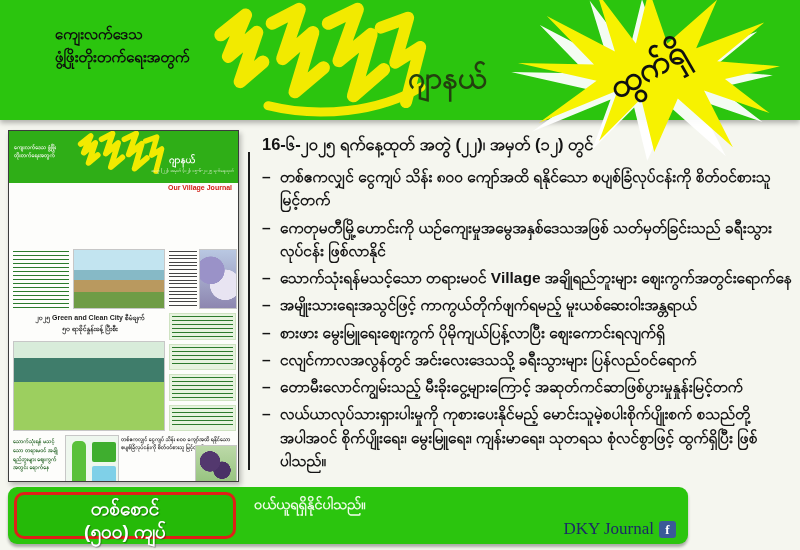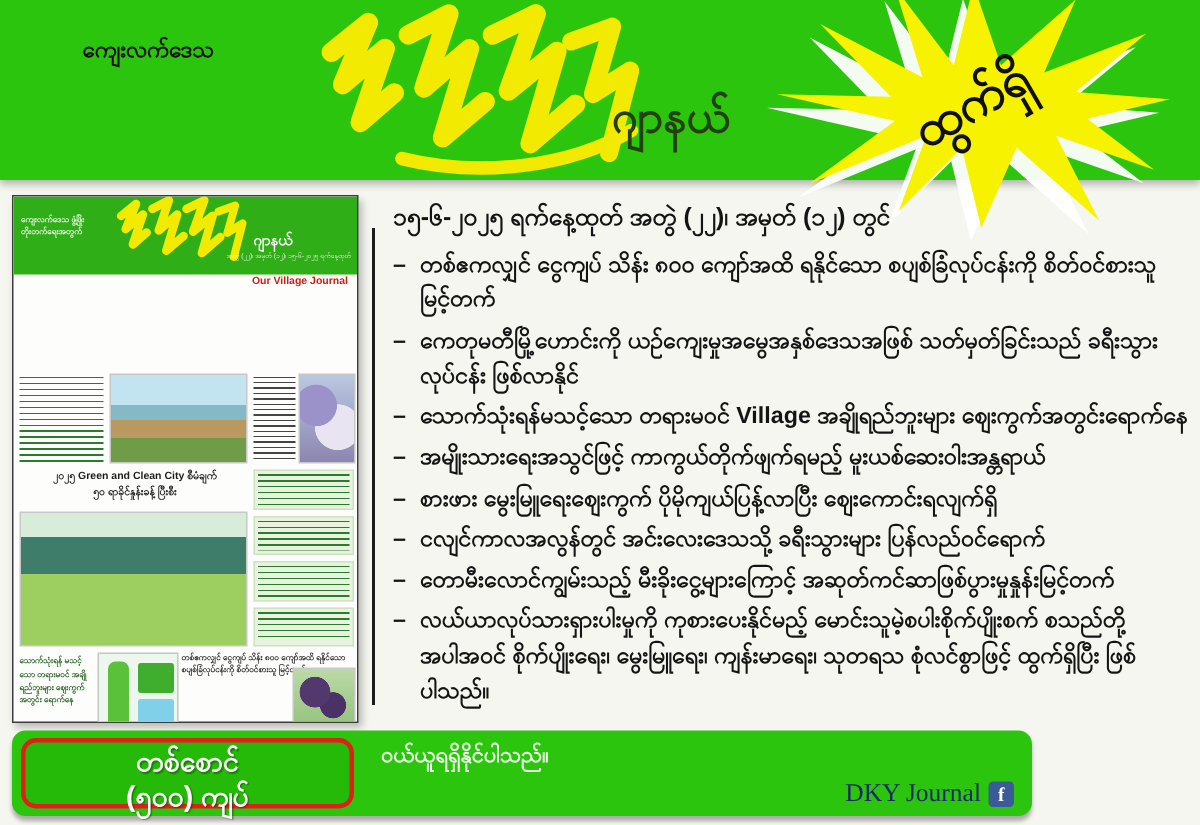--- a/index.html
+++ b/index.html
@@ -101,20 +101,21 @@
   .stroke { stroke:#f2ea00; fill:none; stroke-linecap:round; stroke-linejoin:round; }
 </style>
 </head>
 <body>
 
 <div class="poster">
 
   <div class="header-band">
     <div class="tagline">
       <div>ကျေးလက်ဒေသ</div>
+      <div>ဖွံ့ဖြိုးတိုးတက်ရေးအတွက်</div>
     </div>
 
     <div class="logo-wrap">
       <svg width="230" height="128" viewBox="0 0 230 128">
         <path class="stroke" stroke-width="13" d="M18,30 L44,12 L24,52 L54,30 L34,78 L58,60"></path>
         <path class="stroke" stroke-width="13" d="M70,22 L98,10 L78,58 L110,34 L88,92 L118,70"></path>
         <path class="stroke" stroke-width="13" d="M126,26 L156,14 L134,64 L168,40 L146,100 L178,76"></path>
         <path class="stroke" stroke-width="12" d="M178,34 L206,26 L190,70 L216,56 L198,110"></path>
         <path class="stroke" stroke-width="9" d="M60,104 C110,120 170,118 214,96"></path>
       </svg>
@@ -181,21 +182,21 @@
       </div>
       <div class="grapes-head">တစ်ဧကလျှင် ငွေကျပ် သိန်း ၈၀၀ ကျော်အထိ ရနိုင်သော စပျစ်ခြံလုပ်ငန်းကို စိတ်ဝင်စားသူ မြင့်တက်</div>
       <div class="ph ph-grapes"></div>
 
     </div>
   </div>
 
   <div class="divider-rule"></div>
 
   <div class="article">
-    <div class="article-heading">၁၅-၆-၂၀၂၅ ရက်နေ့ထုတ် အတွဲ (၂၂)၊ အမှတ် (၁၂) တွင်</div>
+    <div class="article-heading">16-၆-၂၀၂၅ ရက်နေ့ထုတ် အတွဲ (၂၂)၊ အမှတ် (၁၂) တွင်</div>
 
     <div class="bullet">
       <span class="dash">–</span>
       <span class="btxt">တစ်ဧကလျှင် ငွေကျပ် သိန်း ၈၀၀ ကျော်အထိ ရနိုင်သော စပျစ်ခြံလုပ်ငန်းကို စိတ်ဝင်စားသူ မြင့်တက်</span>
     </div>
     <div class="bullet">
       <span class="dash">–</span>
       <span class="btxt">ကေတုမတီမြို့ဟောင်းကို ယဉ်ကျေးမှုအမွေအနှစ်ဒေသအဖြစ် သတ်မှတ်ခြင်းသည် ခရီးသွားလုပ်ငန်း ဖြစ်လာနိုင်</span>
     </div>
     <div class="bullet">

